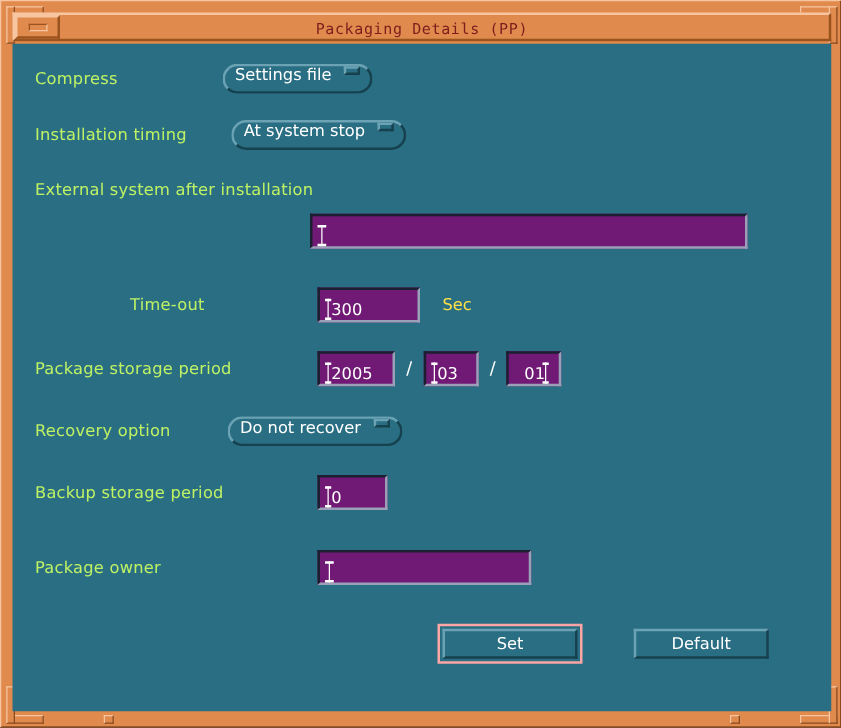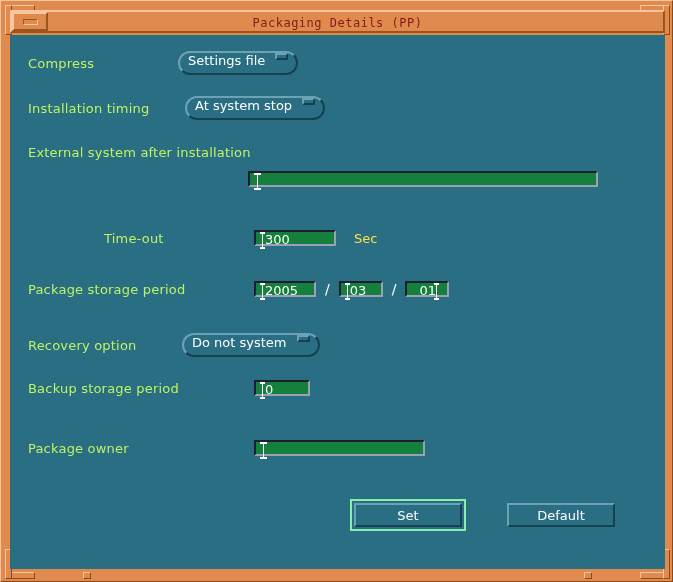--- a/index.html
+++ b/index.html
@@ -171,28 +171,28 @@
     border-top: 2px solid #6ba3b4;
     border-left: 2px solid #6ba3b4;
     border-right: 2px solid #16424f;
     border-bottom: 2px solid #16424f;
     flex: none;
   }
 
   
   .textfield {
     box-sizing: border-box;
-    background: #15803d;
+    background: #701a75;
     border-top: 2px solid #1b1f30;
     border-left: 2px solid #1b1f30;
     border-right: 2px solid #9aa0b8;
     border-bottom: 2px solid #9aa0b8;
-    height: 16px;
+    height: 28px;
     display: flex;
-    align-items: flex-start;
+    align-items: flex-end;
     padding-left: 4px;
     position: relative;
     cursor: text;
   }
   .tf-value {
     color: #ffffff;
     font-family: "DejaVu Sans", sans-serif;
     font-size: 13px;
     white-space: nowrap;
   }
@@ -238,21 +238,21 @@
   .unit {
     color: #fde047;
     font-family: "DejaVu Sans", sans-serif;
     font-size: 13px;
     margin-left: 18px;
   }
 
   
   .btn-default-ring {
     box-sizing: border-box;
-    border: 2px solid #86efac;
+    border: 2px solid #fca5a5;
     padding: 2px;
     display: inline-block;
   }
   .btn-plain-ring {
     box-sizing: border-box;
     border: 2px solid #2a6e83;
     padding: 2px;
     display: inline-block;
   }
   .pushbutton {
@@ -361,21 +361,21 @@
           <span class="tf-value">01</span>
           <span class="caret caret-thin" style="margin-left:-2px;">
               <span></span>
             </span>
         </div>
       </div>
 
       <div class="row" style="left:18px; top:298px;">
         <span class="label" style="width:154px;">Recovery option</span>
         <div class="optionmenu">
-          <span class="om-label">Do not system</span>
+          <span class="om-label">Do not recover</span>
           <span class="om-indicator"></span>
         </div>
       </div>
 
       <div class="row" style="left:18px; top:345px;">
         <span class="label" style="width:226px;">Backup storage period</span>
         <div class="textfield" style="width:56px;">
           <span class="caret caret-thin">
               <span></span>
             </span>

